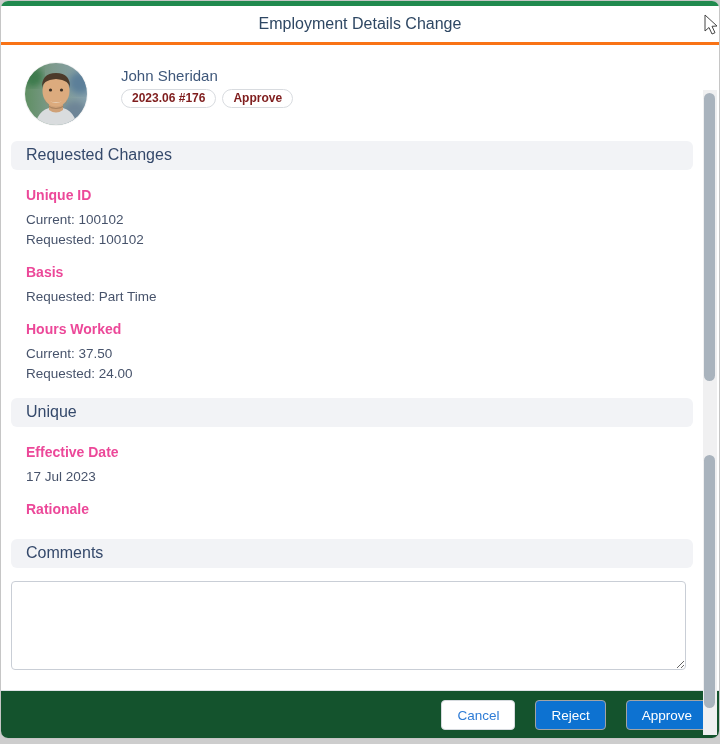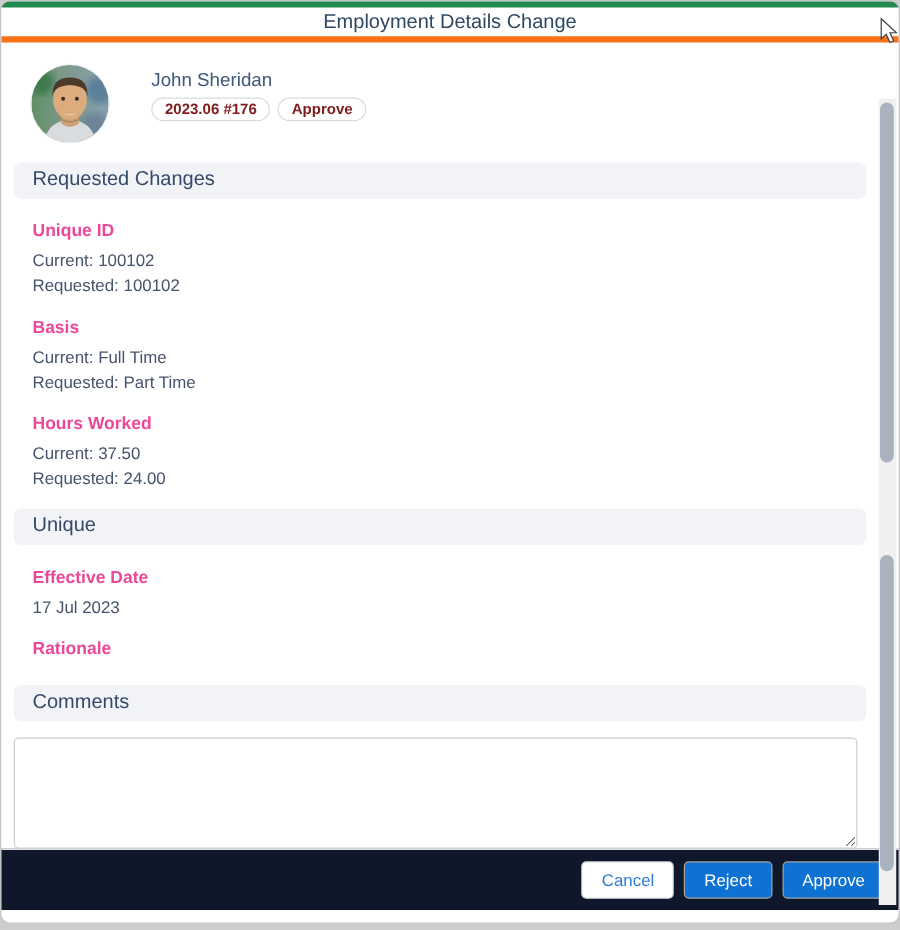--- a/index.html
+++ b/index.html
@@ -13,23 +13,23 @@
     position: absolute; top: 0; left: 0;
     width: 720px; height: 739px;
     background: #ffffff;
     border: 1px solid #c6c6c6;
     border-radius: 8px;
     overflow: hidden;
   }
   .accent-bar { height: 5px; background: #218a4e; }
   .modal-header {
     position: relative;
-    height: 28px;
+    height: 39px;
     display: flex; align-items: center; justify-content: center;
-    border-bottom: 5px solid #f97316;
+    border-bottom: 3px solid #f97316;
   }
   .modal-title { font-size: 16px; color: #2e4763; }
   .cursor-icon { position: absolute; right: 0px; top: 8px; }
 
   .modal-body {
     position: relative;
     height: 645px;
     padding-top: 18px;
   }
   .content { margin: 0 26px 0 10px; }
@@ -88,24 +88,24 @@
     position: absolute; left: 1px;
     width: 11px;
     background: #a9b3bd;
     border-radius: 6px;
   }
   .thumb-a { top: 3px; height: 288px; }
   .thumb-b { top: 365px; height: 253px; }
 
   .modal-footer {
     height: 49px;
-    background: #0f172a;
+    background: #14532d;
     border-top: 1px solid #e0e3e7;
     display: flex; align-items: center; justify-content: flex-end;
-    gap: 8px;
+    gap: 20px;
     padding-right: 11px;
   }
   .btn {
     height: 30px;
     padding: 0 15px;
     border-radius: 4px;
     font-family: "Liberation Sans", "DejaVu Sans", sans-serif;
     font-size: 13.5px;
     cursor: pointer;
   }
@@ -177,21 +177,20 @@
       <div class="section-bar">Requested Changes</div>
       <div class="fields">
         <div class="spacer-4"></div>
         <div class="field-group">
           <div class="field-label">Unique ID</div>
           <div class="field-line">Current: 100102</div>
           <div class="field-line">Requested: 100102</div>
         </div>
         <div class="field-group">
           <div class="field-label">Basis</div>
-          <div class="field-line">Current: Full Time</div>
           <div class="field-line">Requested: Part Time</div>
         </div>
         <div class="field-group">
           <div class="field-label">Hours Worked</div>
           <div class="field-line">Current: 37.50</div>
           <div class="field-line">Requested: 24.00</div>
         </div>
       </div>
 
       <div class="section-bar">Unique</div>

